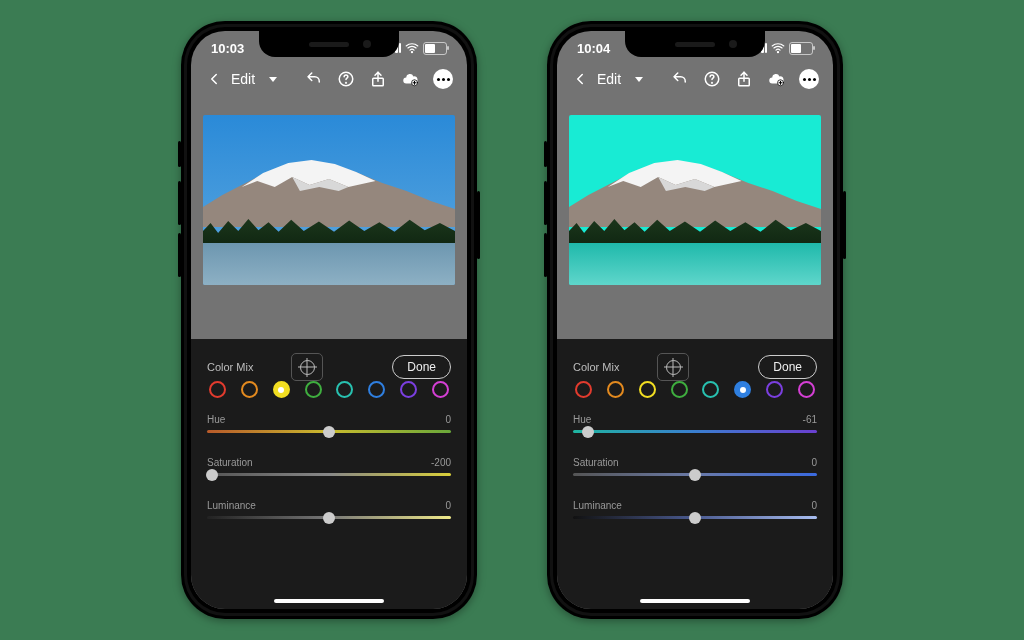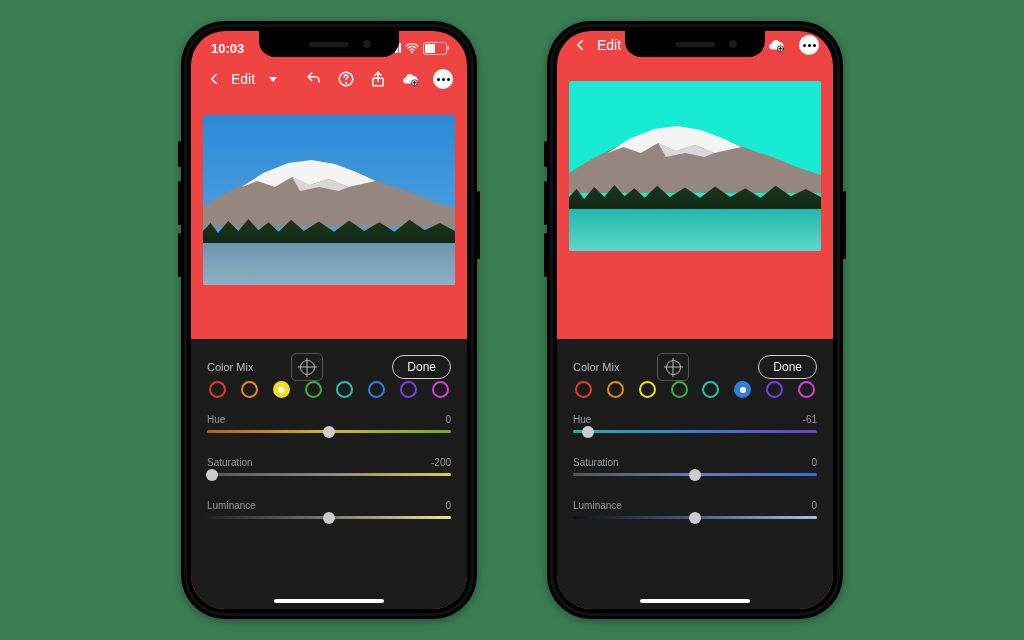--- a/index.html
+++ b/index.html
@@ -5,21 +5,21 @@
   html,body{margin:0;padding:0;width:1024px;height:640px;background:#3b7c53;font-family:-apple-system,Helvetica,Arial,sans-serif;}
   .stage{display:flex;justify-content:center;align-items:center;gap:70px;width:100%;height:100%;}
   .phone{width:296px;height:598px;background:#000;border-radius:44px;position:relative;box-shadow:0 2px 8px rgba(0,0,0,.35);}
   .phone::before{content:"";position:absolute;inset:3px;border-radius:41px;background:#111;}
   .phone::after{content:"";position:absolute;inset:6px;border-radius:38px;background:#000;}
   .side-btn{position:absolute;background:#000;border-radius:2px;}
   .sb-l1{left:-3px;top:120px;width:3px;height:26px;}
   .sb-l2{left:-3px;top:160px;width:3px;height:44px;}
   .sb-l3{left:-3px;top:212px;width:3px;height:44px;}
   .sb-r1{right:-3px;top:170px;width:3px;height:68px;}
-  .screen{position:absolute;inset:10px;border-radius:34px;overflow:hidden;background:#ef4444;z-index:2;}
+  .screen{position:absolute;inset:10px;border-radius:34px;overflow:hidden;background:#737373;z-index:2;}
   .notch{position:absolute;top:0;left:50%;transform:translateX(-50%);width:140px;height:26px;background:#000;border-bottom-left-radius:16px;border-bottom-right-radius:16px;z-index:5;display:flex;align-items:center;justify-content:center;gap:30px;}
   .speaker{width:40px;height:5px;border-radius:3px;background:#1a1a1a;}
   .cam{width:8px;height:8px;border-radius:50%;background:#1a1a1a;position:absolute;right:28px;top:9px;}
   .status{display:flex;justify-content:space-between;align-items:center;height:34px;padding:0 20px;color:#fff;font-size:13px;font-weight:600;}
   .status-right{display:flex;align-items:center;gap:4px;}
   .bars{display:flex;align-items:flex-end;gap:1px;height:10px;}
   .bars span{width:2.5px;background:#fff;border-radius:1px;}
   .bars span:nth-child(1){height:4px;}
   .bars span:nth-child(2){height:6px;}
   .bars span:nth-child(3){height:8px;}
@@ -214,20 +214,42 @@
     <div class="phone">
       <div class="side-btn sb-l1"></div>
       <div class="side-btn sb-l2"></div>
       <div class="side-btn sb-l3"></div>
       <div class="side-btn sb-r1"></div>
       <div class="screen">
         <div class="notch">
           <div class="speaker"></div>
           <div class="cam"></div>
         </div>
+        <div class="status">
+          <span>10:04</span>
+          <div class="status-right">
+            <div class="bars">
+              <span></span>
+              <span></span>
+              <span></span>
+              <span></span>
+            </div>
+            <span>
+              <svg viewBox="0 0 24 24" width="14" height="14" fill="none" stroke="#fff" stroke-width="2" stroke-linecap="round" stroke-linejoin="round">
+                <path d="M2 8.5a15 15 0 0120 0"></path>
+                <path d="M5 12a10 10 0 0114 0"></path>
+                <path d="M8.5 15.5a5 5 0 017 0"></path>
+                <circle cx="12" cy="19" r="1" fill="#fff"></circle>
+              </svg>
+            </span>
+            <div class="batt">
+              <div class="batt-fill"></div>
+            </div>
+          </div>
+        </div>
         <div class="topbar">
           <div class="tb-left">
             <span class="ico">
               <svg viewBox="0 0 24 24" width="18" height="18" fill="none" stroke="#fff" stroke-width="2" stroke-linecap="round" stroke-linejoin="round">
                 <path d="M15 18l-6-6 6-6"></path>
               </svg>
             </span>
             <span class="edit-label">
               <span>Edit</span>
               <span class="caret-down"></span>

